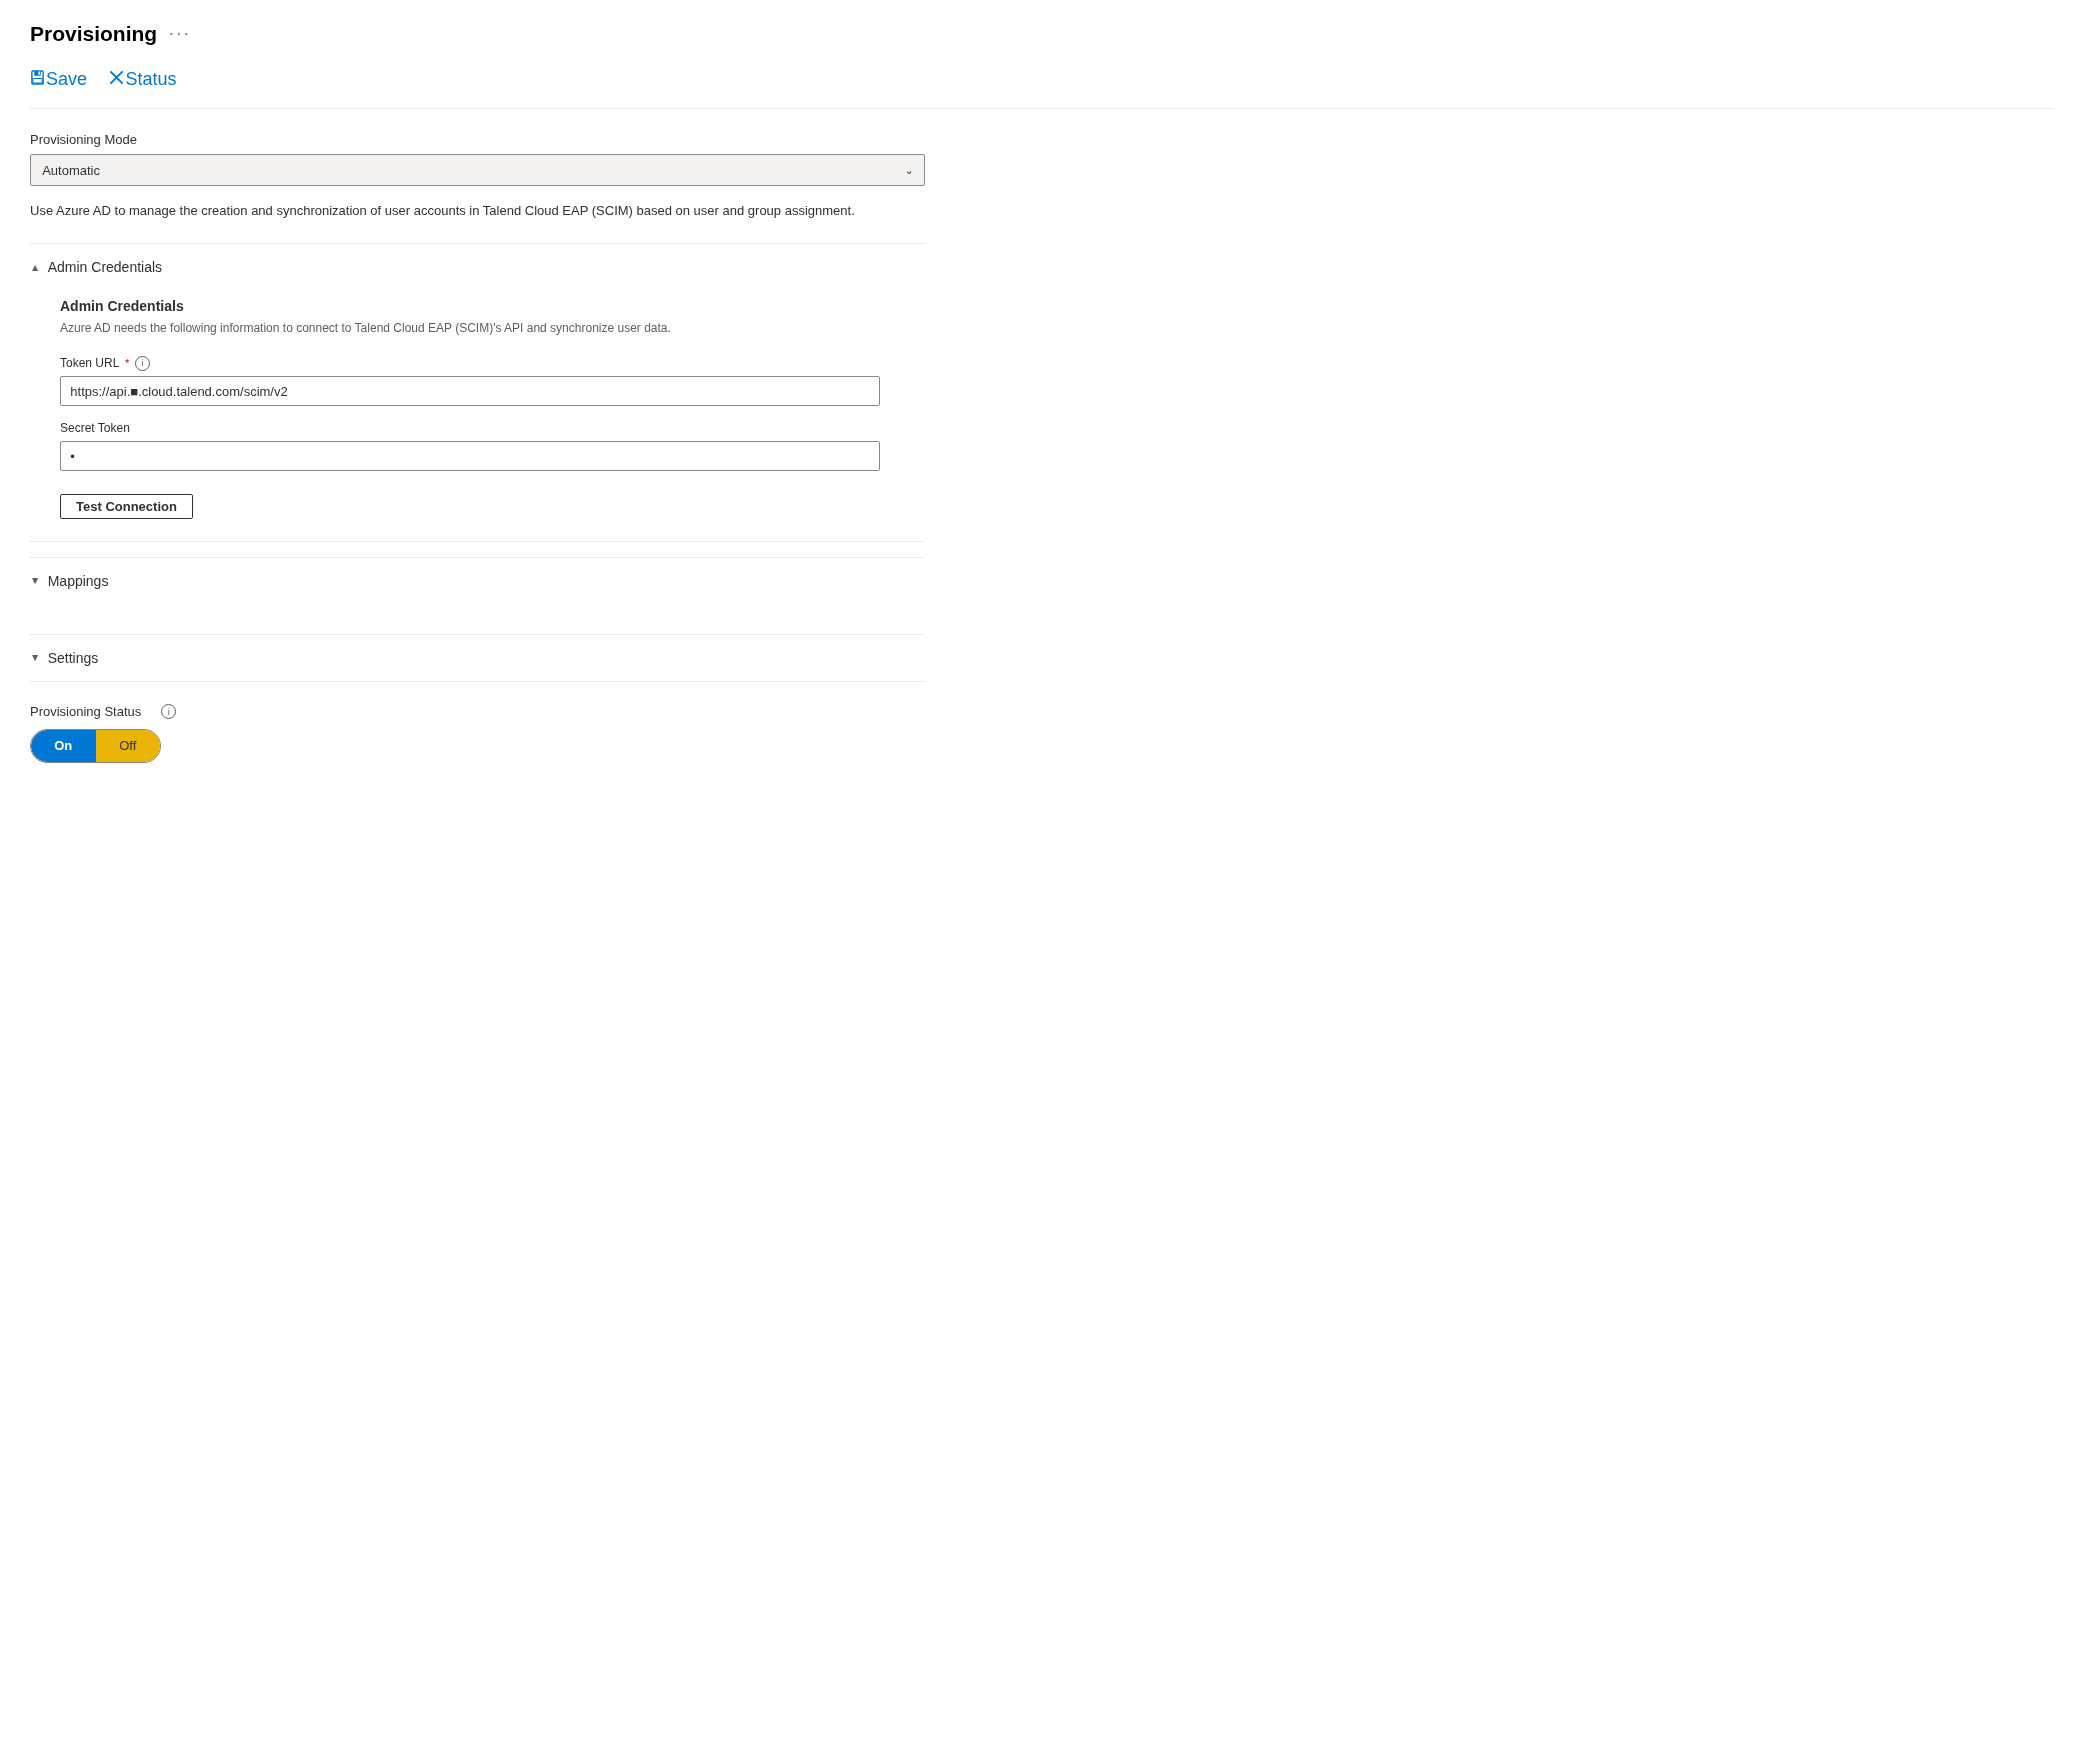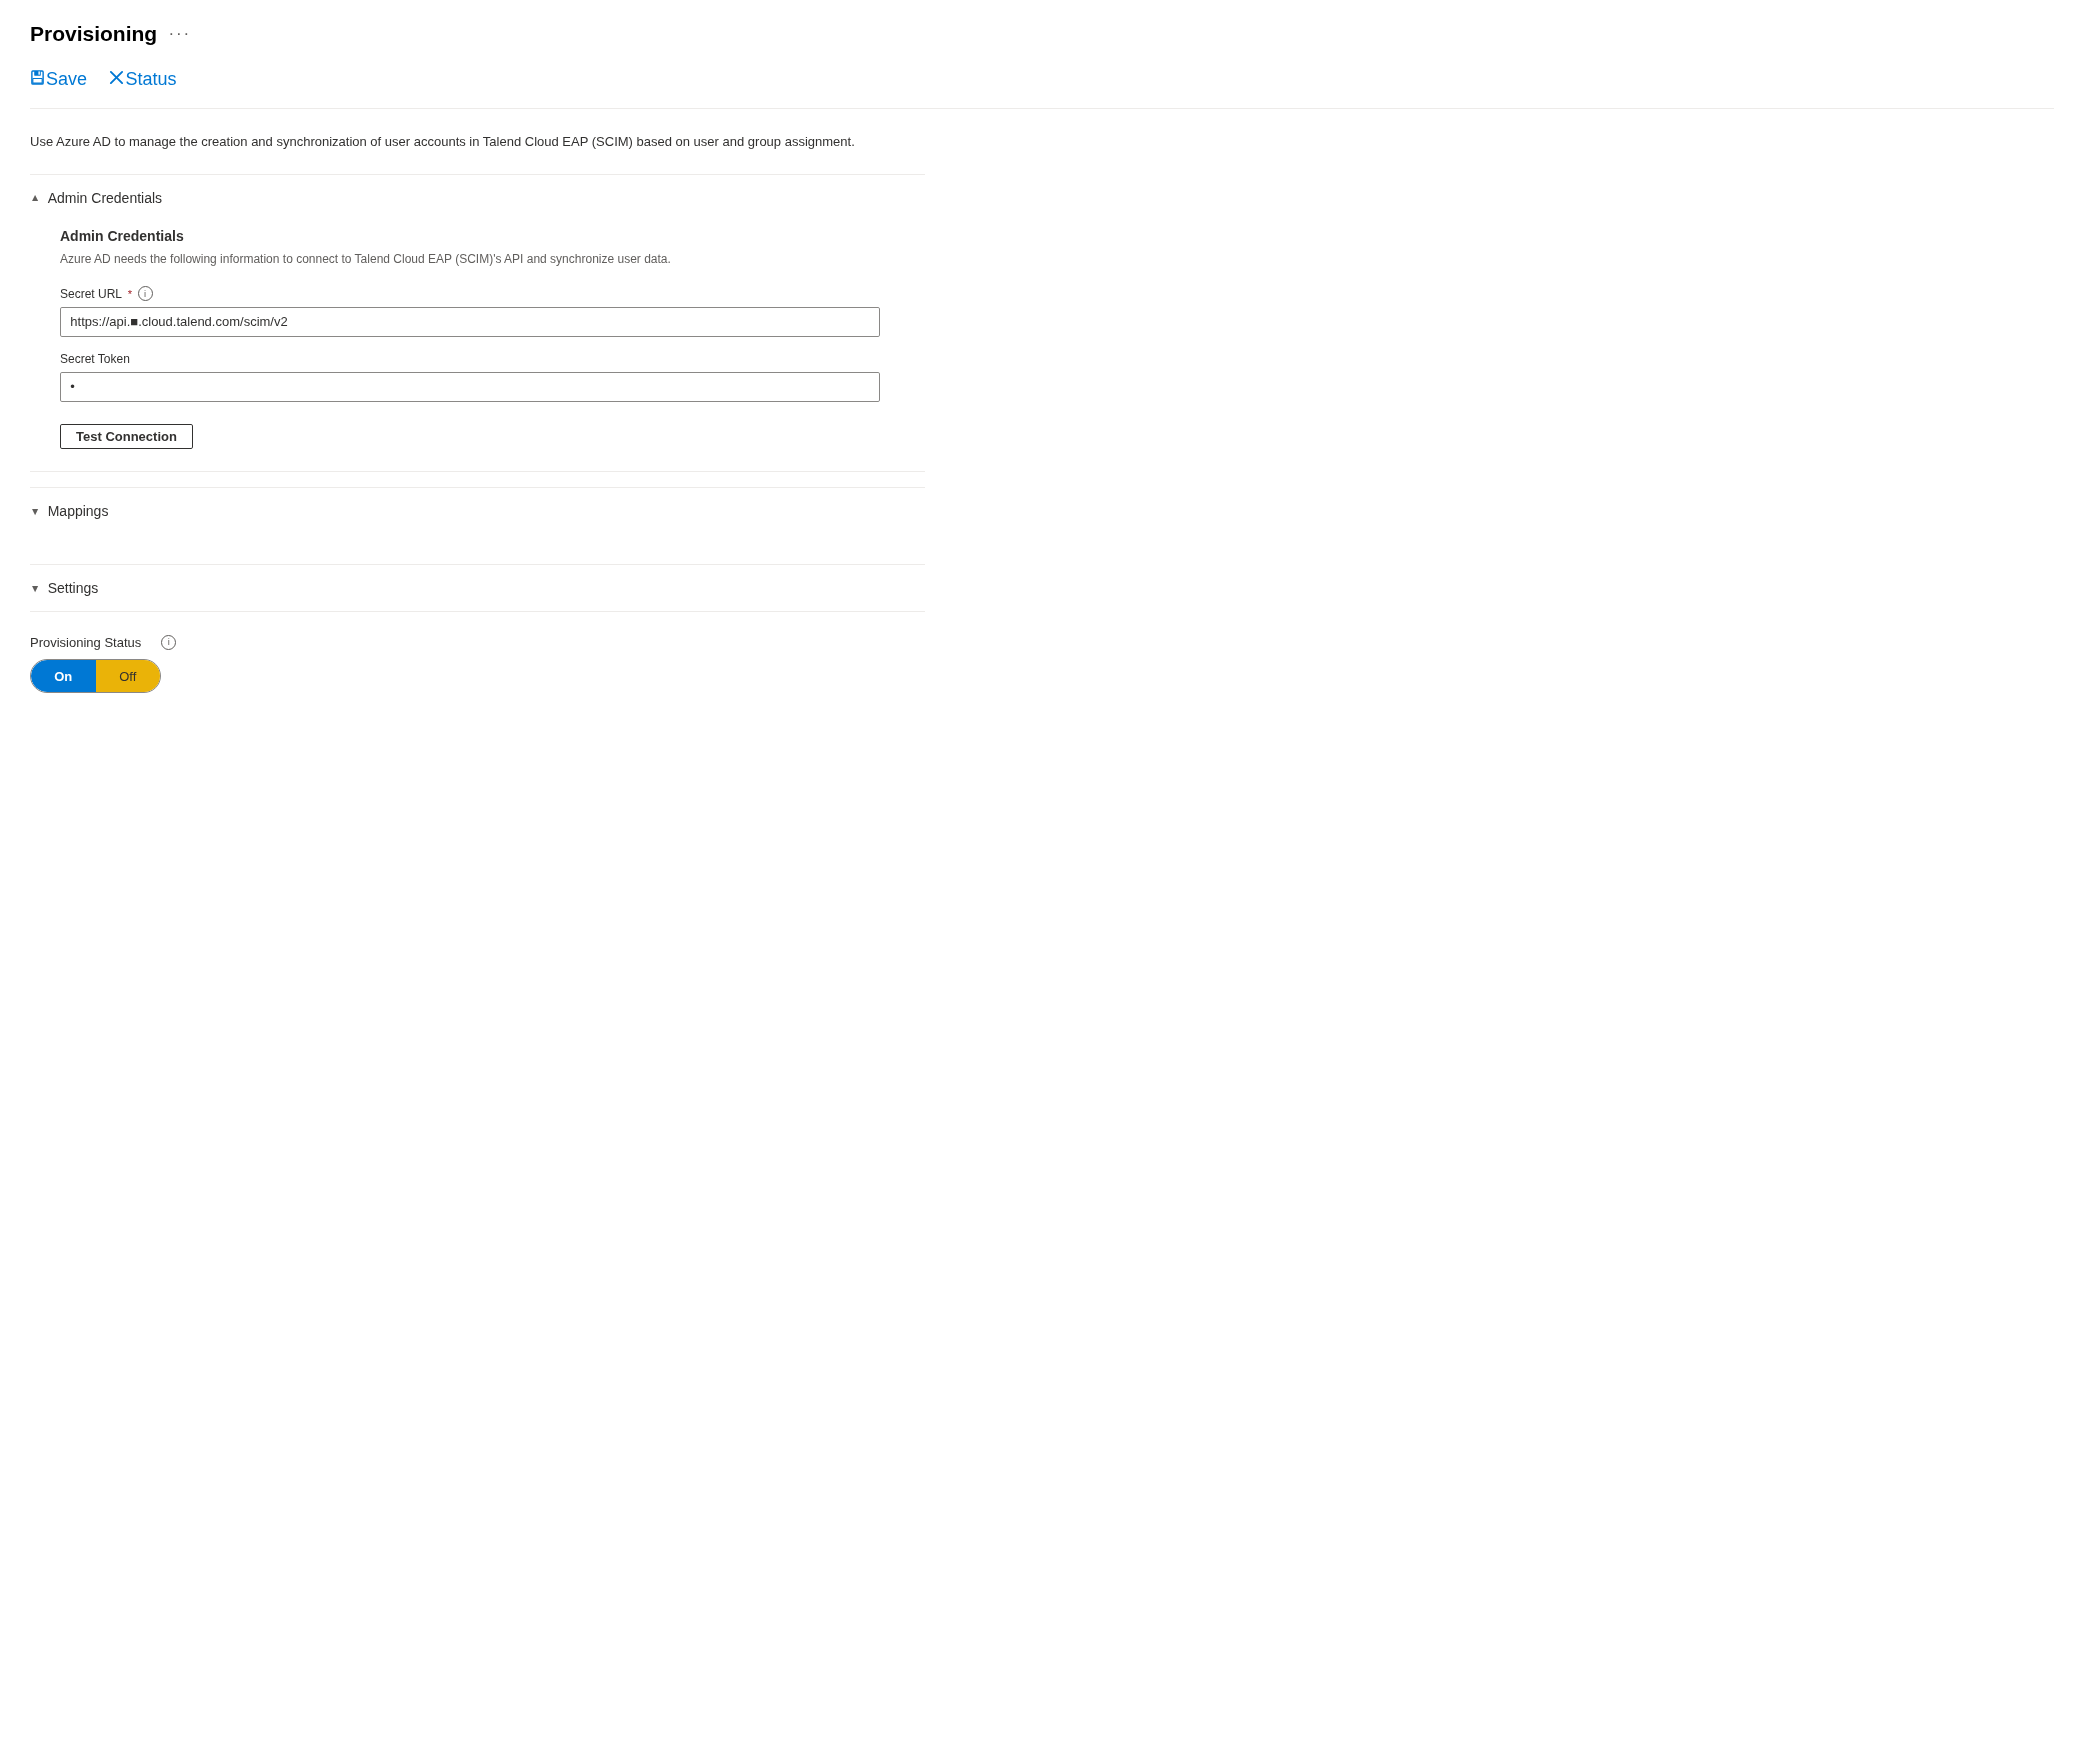--- a/index.html
+++ b/index.html
@@ -309,36 +309,47 @@
         <line x1="2" y1="2" x2="14" y2="14" stroke="#0078d4" stroke-width="2" stroke-linecap="round"></line>
         <line x1="14" y1="2" x2="2" y2="14" stroke="#0078d4" stroke-width="2" stroke-linecap="round"></line>
       </svg>
     </span>
     <span>Status</span>
   </button>
 </div>
 
 <div class="section-content">
 
+  <div class="form-field">
+    <div class="provisioning-mode-label field-label">Provisioning Mode</div>
+    <div class="select-area">
+      <select class="select-field">
+        <option>Automatic</option>
+        <option>Manual</option>
+      </select>
+      <span class="select-chevron">⌄</span>
+      
+    </div>
+  </div>
 
   <p class="description-text">Use Azure AD to manage the creation and synchronization of user accounts in Talend Cloud EAP (SCIM) based on user and group assignment.</p>
 
   <div class="collapsible-section">
     <div class="collapsible-header">
       <span class="chevron-icon">▲</span>
       <span>Admin Credentials</span>
     </div>
     <div class="collapsible-body">
       <div class="admin-cred-title">Admin Credentials</div>
       <div class="admin-cred-desc">Azure AD needs the following information to connect to Talend Cloud EAP (SCIM)'s API and synchronize user data.</div>
 
       
       <div class="form-field">
         <div class="form-label">
-          <span>Secret URL</span>
+          <span>Token URL</span>
           <span class="required-star">*</span>
           <span class="info-icon">i</span>
         </div>
         <input type="text" class="text-input" value="https://api.■.cloud.talend.com/scim/v2" style="">
       </div>
 
       
       <div class="form-field">
         <div class="form-label">
           <span>Secret Token</span>

